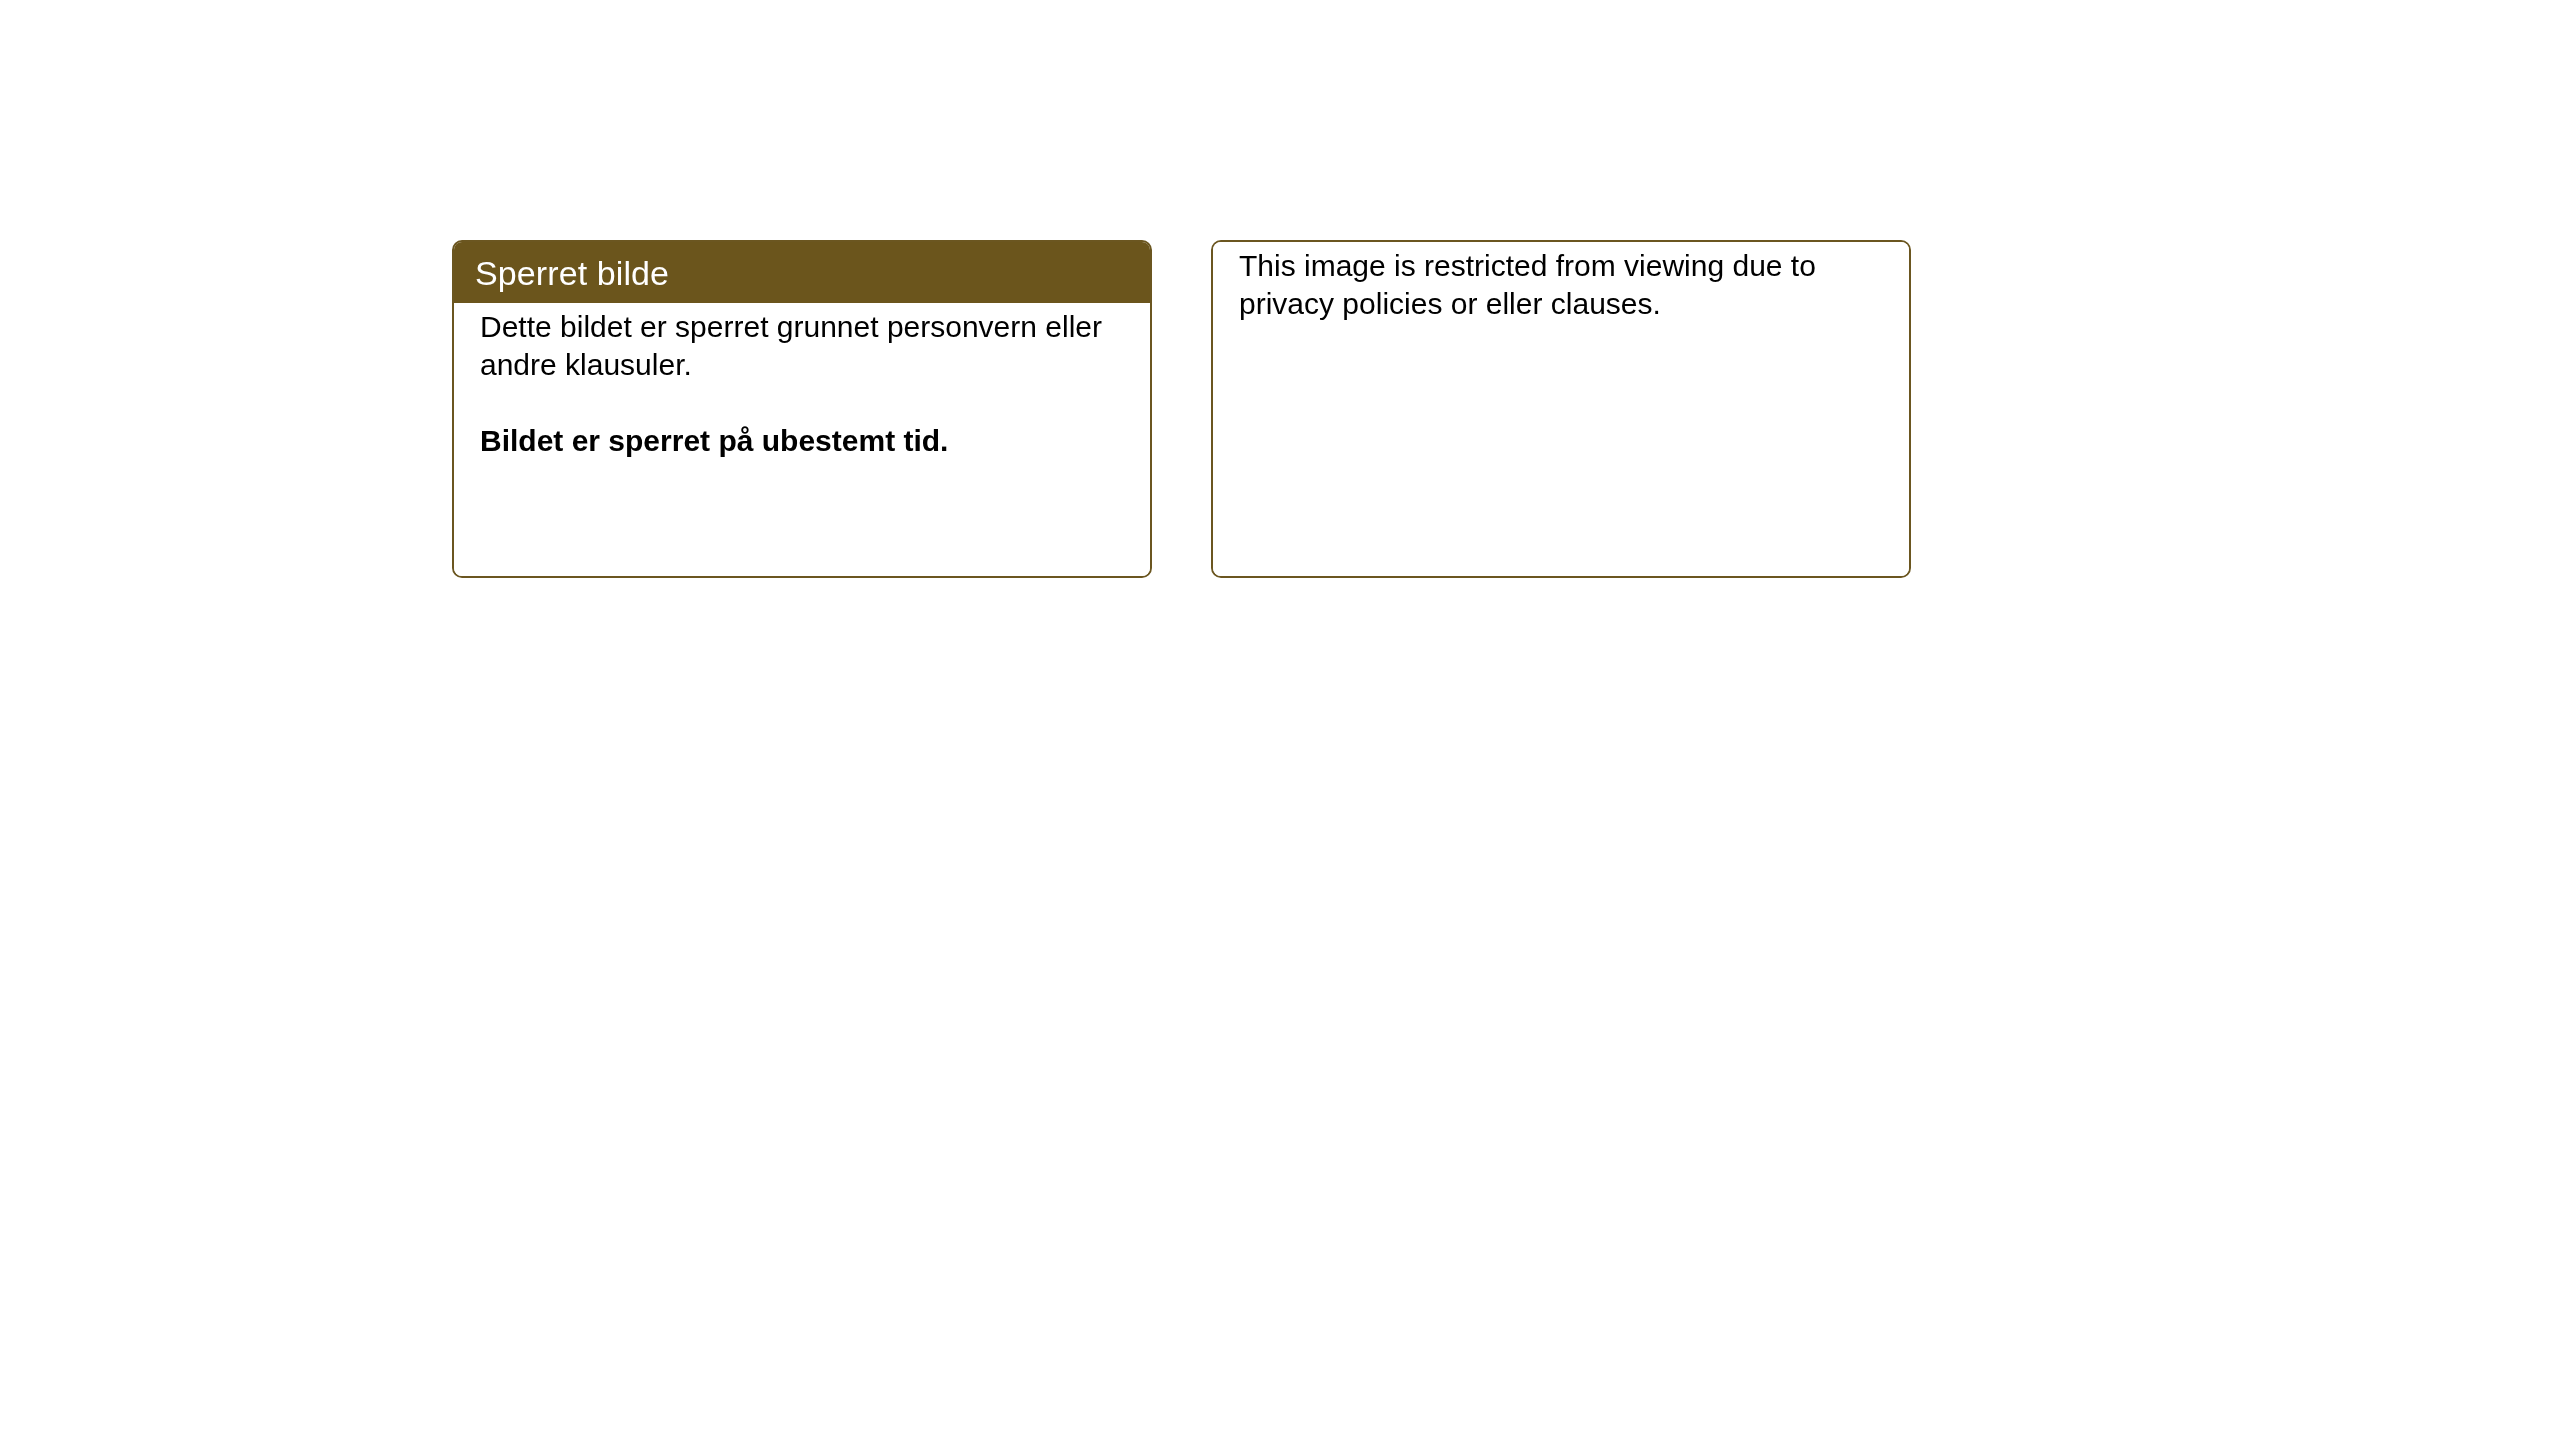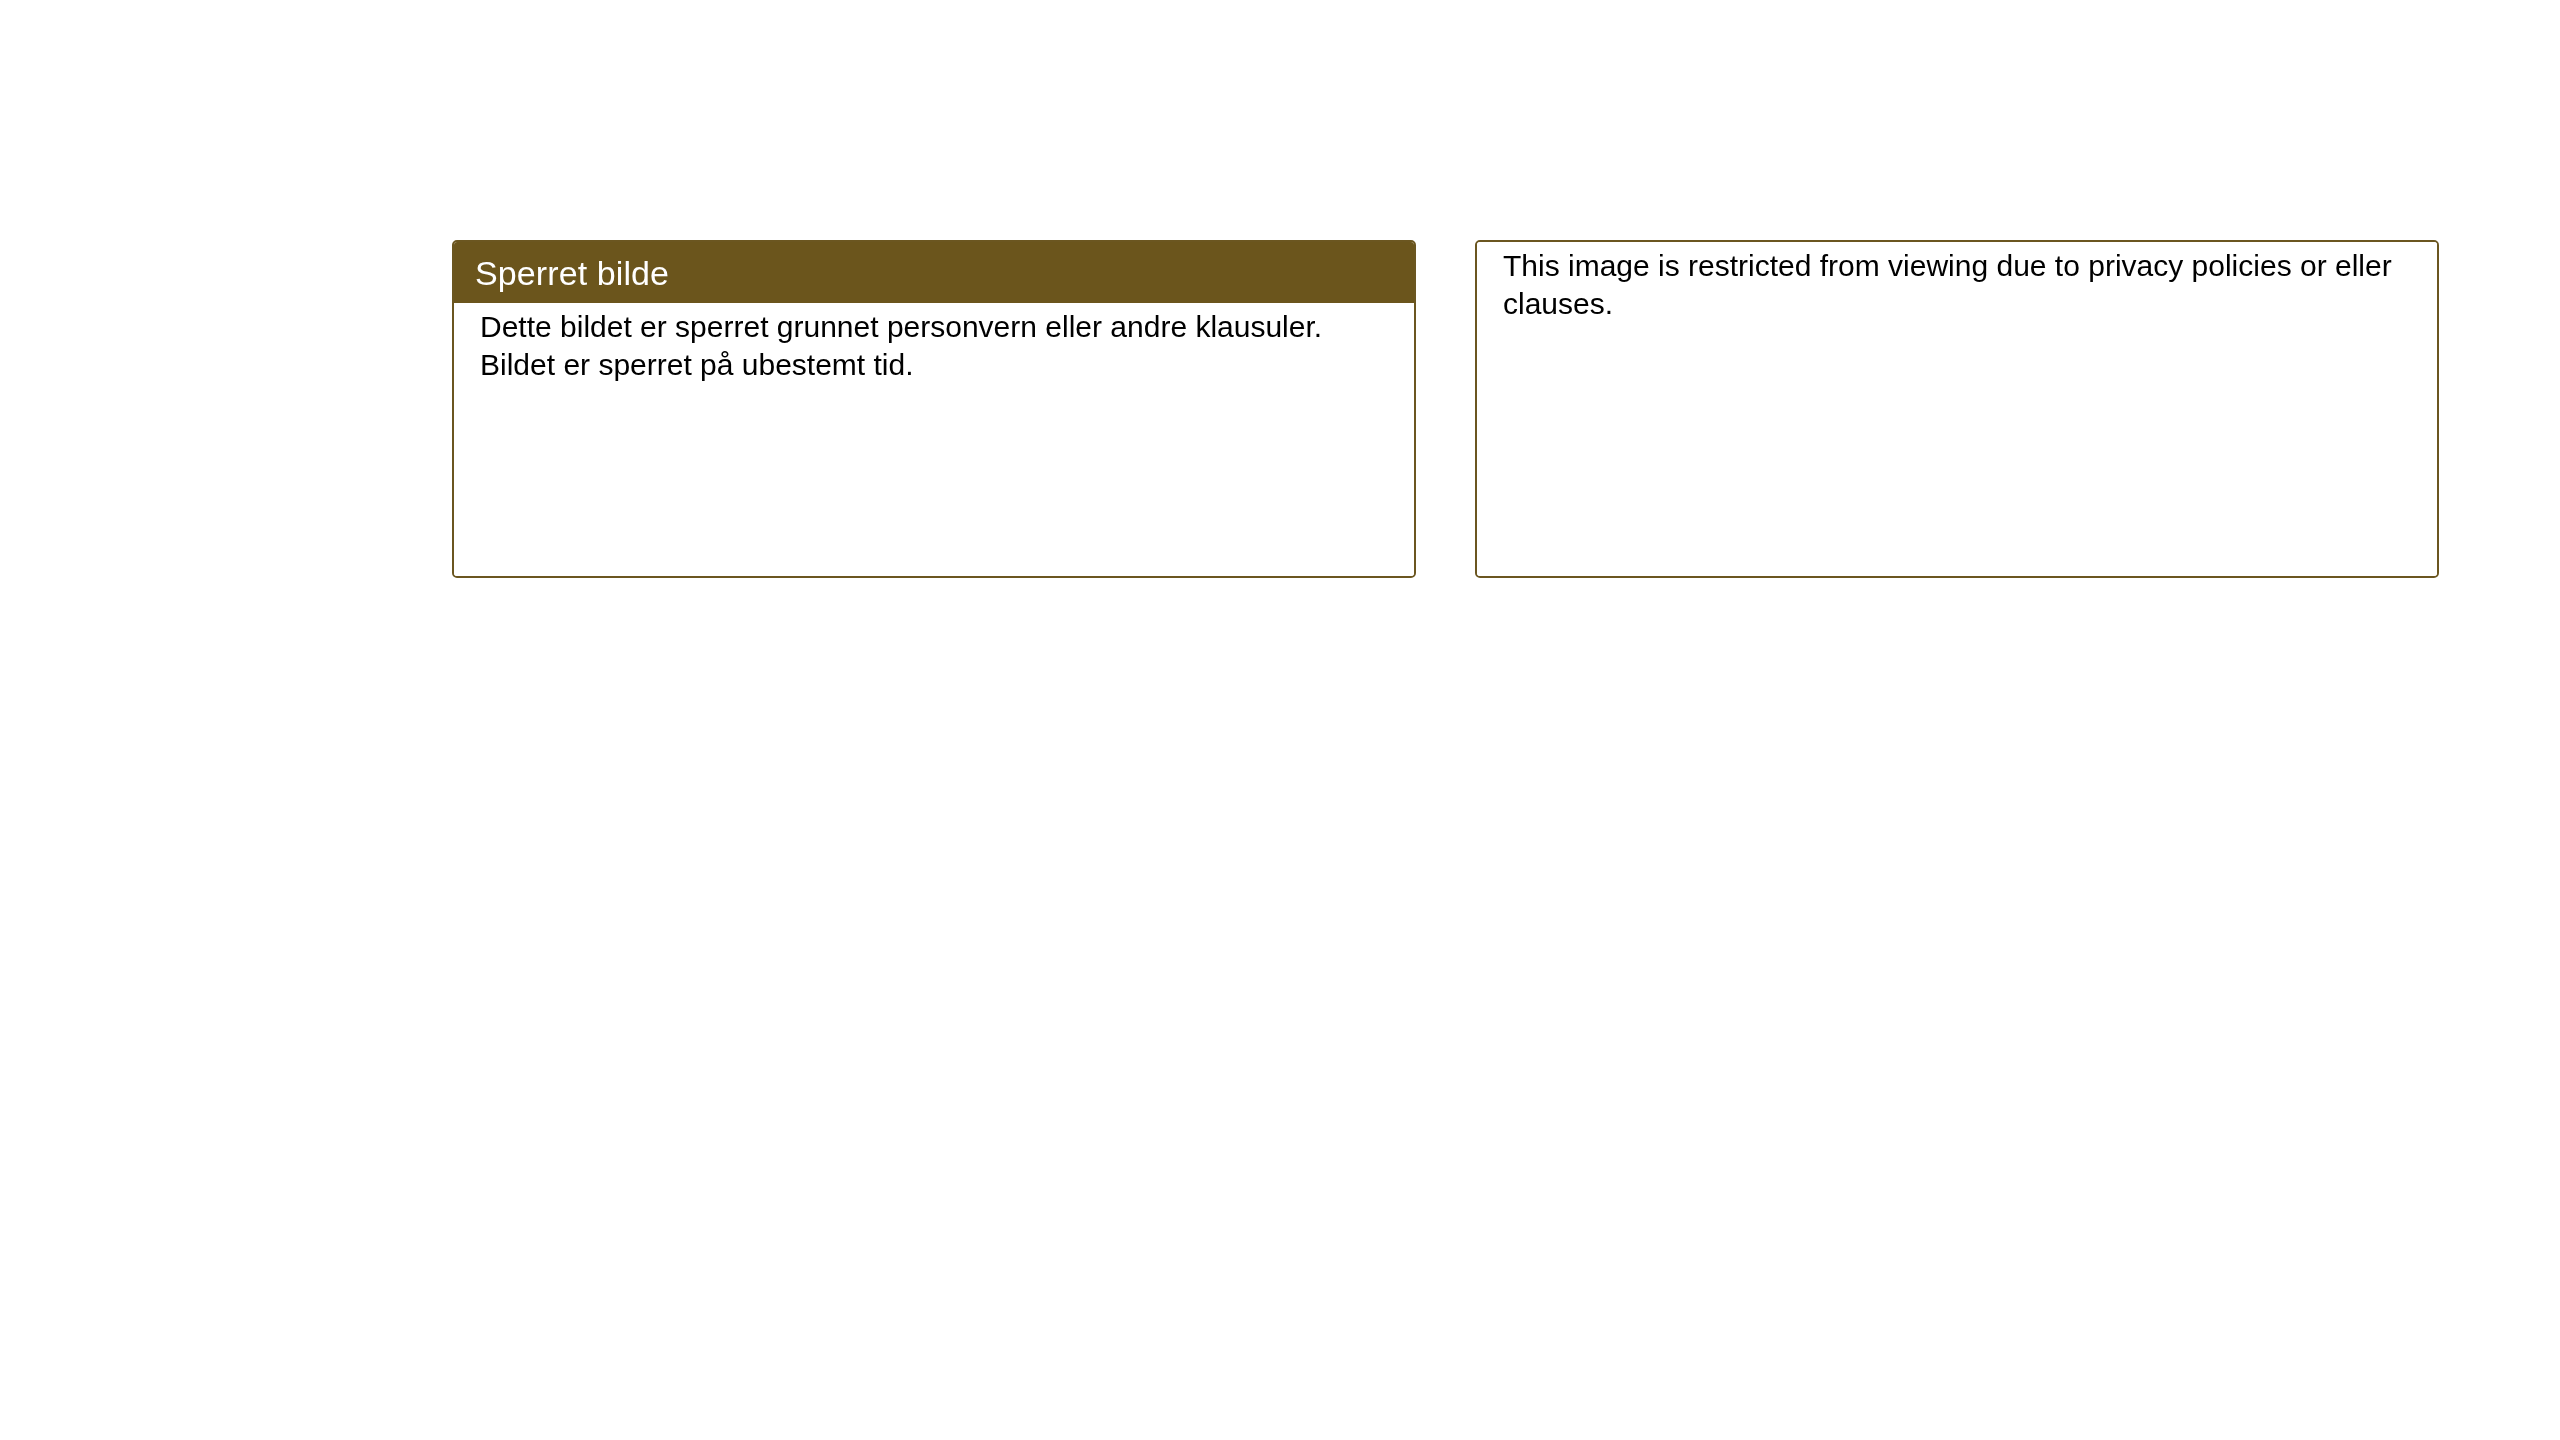--- a/index.html
+++ b/index.html
@@ -20,26 +20,26 @@
     position: absolute;
     left: 452px;
     top: 240px;
     display: flex;
     flex-direction: row;
     align-items: flex-start;
     gap: 59px;
   }
 
   .notice-card {
-    width: 964px;
+    width: 700px;
     height: 338px;
     box-sizing: border-box;
     background: #ffffff;
     border: 2px solid #6b5620;
-    border-radius: 5px;
+    border-radius: 10px;
     display: flex;
     flex-direction: column;
     overflow: hidden;
   }
 
   .notice-card__header {
     flex: 0 0 auto;
     height: 61px;
     background: #6b551c;
     display: flex;
@@ -66,20 +66,22 @@
 
   .notice-card__paragraph {
     color: #000000;
     font-size: 30px;
     line-height: 38px;
     font-weight: 400;
     margin: 0;
   }
 
   .notice-card__paragraph + .notice-card__paragraph {
+    margin-top: 38px;
+    font-weight: bold;
   }
 </style>
 </head>
 <body>
 
 <div class="notice-area">
 
   <section class="notice-card">
     <div class="notice-card__header">
       <span class="notice-card__title">Sperret bilde</span>

